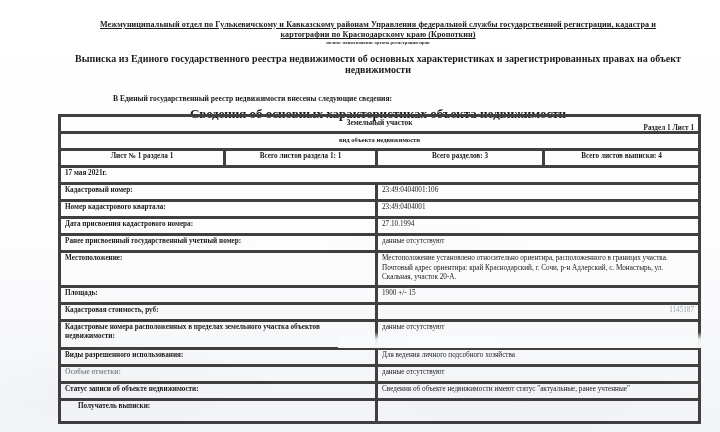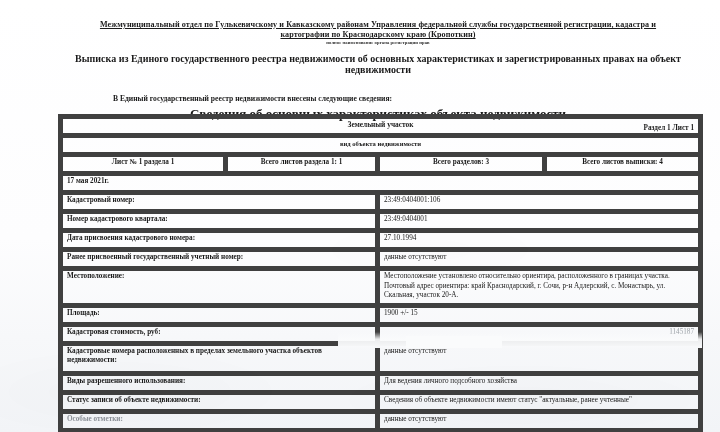--- a/index.html
+++ b/index.html
@@ -116,21 +116,21 @@
   .doc-table {
     position: absolute;
     left: 40px;
     top: 114px;
     width: 640px;
     border-collapse: collapse;
     table-layout: fixed;
     font-size: 7.2px;
   }
   .doc-table td {
-    border: 5px solid #404040;
+    border: 3px solid #404040;
     padding: 1px 4px 2px 4px;
     vertical-align: top;
     line-height: 9.6px;
     height: 11px;
     background: transparent;
   }
   .doc-table td.center {
     text-align: center;
     font-weight: 700;
   }
@@ -258,26 +258,26 @@
       </tr>
       <tr class="row-tall">
         <td class="lbl two-line" colspan="2">Кадастровые номера расположенных в пределах земельного участка объектов недвижимости:</td>
         <td class="val" colspan="2">данные отсутствуют</td>
       </tr>
       <tr>
         <td class="lbl" colspan="2">Виды разрешенного использования:</td>
         <td class="val" colspan="2">Для ведения личного подсобного хозяйства</td>
       </tr>
       <tr>
+        <td class="lbl-faded" colspan="2">Особые отметки:</td>
+        <td class="val" colspan="2">данные отсутствуют</td>
+      </tr>
+      <tr>
         <td class="lbl" colspan="2">Статус записи об объекте недвижимости:</td>
         <td class="val" colspan="2">Сведения об объекте недвижимости имеют статус "актуальные, ранее учтенные"</td>
-      </tr>
-      <tr>
-        <td class="lbl-faded" colspan="2">Особые отметки:</td>
-        <td class="val" colspan="2">данные отсутствуют</td>
       </tr>
       <tr class="row-receiver">
         <td class="lbl" colspan="2">Получатель выписки:</td>
         <td class="val" colspan="2"></td>
       </tr>
     </tbody>
   </table>
 
   <div class="fade-mask"></div>
   <div class="fade-mask2"></div>

